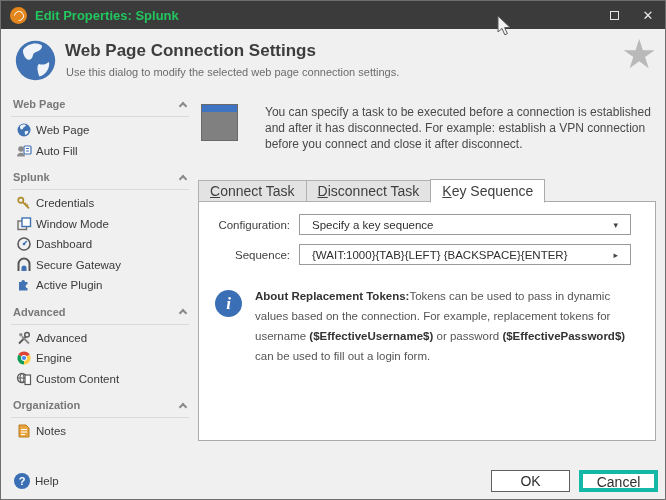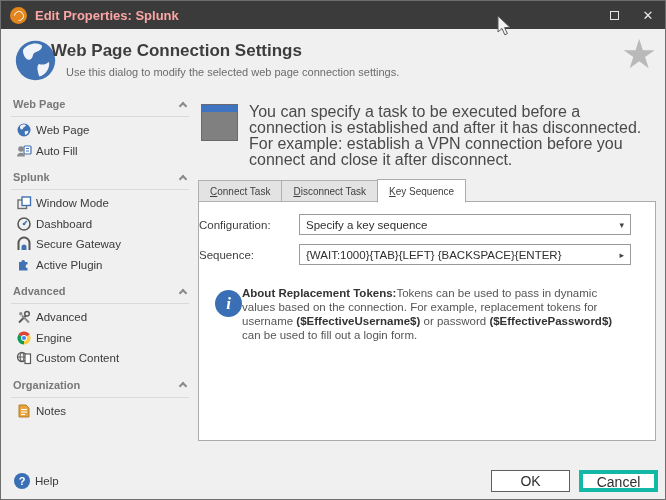--- a/index.html
+++ b/index.html
@@ -4,30 +4,30 @@
 <style>
   * { margin:0; padding:0; box-sizing:border-box; }
   html,body { width:666px; height:500px; overflow:hidden; }
   body { font-family:"Liberation Sans","DejaVu Sans",sans-serif; background:#f0f0f0; position:relative; }
   .window { position:absolute; inset:0; background:#f0f0f0; border:1px solid #6e6e6e; }
 
   
   .titlebar { position:absolute; top:0; left:0; right:0; height:28px; background:#3b3b3b; display:flex; align-items:center; }
   .app-icon { width:17px; height:17px; border-radius:50%; background:#e2861d; margin:0 8px 0 9px; position:relative; flex:0 0 auto; }
   .app-icon::after { content:""; position:absolute; left:4px; top:4px; width:8px; height:8px; border:1.5px solid #fff; border-radius:50%; border-left-color:transparent; transform:rotate(-40deg); }
-  .titlebar .wtitle { color:#fca5a5; font-size:13px; font-weight:bold; }
+  .titlebar .wtitle { color:#22c55e; font-size:13px; font-weight:bold; }
   .win-btns { margin-left:auto; display:flex; align-items:center; height:100%; }
   .wbtn { width:34px; height:28px; display:flex; align-items:center; justify-content:center; color:#e6e6e6; cursor:default; }
   .max-glyph { width:9px; height:9px; border:1px solid #e6e6e6; display:inline-block; }
   .close-glyph { font-size:13px; line-height:1; }
 
   
   .header { position:absolute; top:28px; left:0; right:0; height:66px; }
   .hdr-globe { position:absolute; left:12px; top:9px; }
-  .hdr-title { position:absolute; left:50px; top:12px; font-size:17px; font-weight:bold; color:#3d3d3d; }
+  .hdr-title { position:absolute; left:64px; top:12px; font-size:17px; font-weight:bold; color:#3d3d3d; }
   .hdr-sub { position:absolute; left:65px; top:37px; font-size:11px; color:#6b6b6b; }
   .star { position:absolute; right:8px; top:5px; font-size:40px; color:#b9b9b9; line-height:1; }
 
   
   .sidebar { position:absolute; left:10px; top:96px; width:178px; height:361px; overflow:hidden; }
   .sec-hdr { display:flex; align-items:center; justify-content:space-between; height:14px; margin-top:9px; padding:0 3px 0 2px; }
   .sec-hdr:first-child { margin-top:0; }
   .sec-hdr .sec-label { font-size:11px; font-weight:bold; color:#787878; }
   .chev { width:6px; height:6px; border-left:2px solid #8a8a8a; border-top:2px solid #8a8a8a; transform:rotate(45deg); margin-top:3px; }
   .sec-sep { border-top:1px solid #dadada; margin:5px 0 3px 0; }
@@ -35,41 +35,41 @@
   .side-item .icon16 { width:16px; height:16px; margin-right:4px; flex:0 0 auto; }
   .side-item.sel { font-weight:bold; }
 
   .help-row { position:absolute; left:13px; top:472px; display:flex; align-items:center; font-size:11.5px; color:#3a3a3a; }
   .help-ico { width:16px; height:16px; border-radius:50%; background:#3a6fb5; color:#fff; font-size:11px; font-weight:bold; display:flex; align-items:center; justify-content:center; margin-right:5px; }
 
   
   .content { position:absolute; left:197px; top:96px; width:458px; }
   .intro { display:flex; margin-top:7px; }
   .task-big-icon { width:37px; height:37px; flex:0 0 auto; margin-left:3px; background:linear-gradient(#3f74c2 0 7px, #808080 7px); border:1px solid #6a6a6a; }
-  .intro-text { margin-left:11px; width:408px; font-size:16px; line-height:16px; color:#4a4a4a; }
+  .intro-text { margin-left:27px; width:408px; font-size:12px; line-height:16px; color:#4a4a4a; }
 
   .tabs { position:absolute; top:82px; left:0; display:flex; z-index:2; }
-  .tab { height:22px; margin-top:1px; padding:0 11px; display:flex; align-items:center; font-size:10px; color:#3f3f3f; background:#e3e3e3; border:1px solid #b0b0b0; border-right:none; cursor:default; }
+  .tab { height:22px; margin-top:1px; padding:0 11px; display:flex; align-items:center; font-size:14px; color:#3f3f3f; background:#e3e3e3; border:1px solid #b0b0b0; border-right:none; cursor:default; }
   .tab:last-of-type { border-right:1px solid #b0b0b0; }
   .tab.active { background:#ffffff; border:1px solid #ababab; border-bottom:1px solid #ffffff; height:24px; margin-top:0; }
   .u { text-decoration:underline; }
 
   .panel { position:absolute; top:104px; left:0; width:458px; height:240px; background:#ffffff; border:1px solid #ababab; }
   .form-row { display:flex; align-items:center; margin:12px 24px 0 0; }
-  .form-row .flabel { width:100px; text-align:left; font-size:11.5px; color:#3f3f3f; padding-right:9px; flex:0 0 auto; }
-  .combo, .seqfield { flex:1; height:21px; border:1px solid #9a9a9a; background:#fff; display:flex; align-items:center; font-size:11.5px; color:#2f2f2f; padding:0 6px; position:relative; }
+  .form-row .flabel { width:100px; text-align:right; font-size:11.5px; color:#3f3f3f; padding-right:9px; flex:0 0 auto; }
+  .combo, .seqfield { flex:1; height:21px; border:1px solid #9a9a9a; background:#fff; display:flex; align-items:center; font-size:11.5px; color:#2f2f2f; padding:0 12px; position:relative; }
   .combo span.val { flex:1; }
   .dd-arrow, .seq-arrow { color:#444; font-size:9px; margin-left:4px; }
   .seqfield { margin-top:0; }
   .seqfield input { flex:1; border:none; outline:none; font-family:inherit; font-size:11.5px; color:#2f2f2f; background:transparent; padding:0; }
   .form-row + .form-row { margin-top:9px; }
 
   .info-row { display:flex; margin:21px 24px 0 16px; }
   .info-ico { width:27px; height:27px; flex:0 0 auto; border-radius:50%; background:#3a6fb5; color:#fff; display:flex; align-items:center; justify-content:center; font-family:"Liberation Serif",serif; font-style:italic; font-weight:bold; font-size:17px; margin-top:4px; }
-  .info-text { width:390px; font-size:11.5px; line-height:14px; color:#555; }
+  .info-text { margin-left:13px; width:390px; font-size:11.5px; line-height:20px; color:#555; }
   .info-text b { color:#333; }
 
   
   .btn { position:absolute; top:469px; width:79px; height:22px; background:#ffffff; font-family:inherit; font-size:14px; color:#2f2f2f; cursor:default; }
   .btn-ok { left:490px; border:1px solid #5f5f5f; }
   .btn-cancel { left:578px; border:4px solid #14b8a6; }
 
   .cursor { position:absolute; left:496px; top:14px; z-index:9; }
 </style>
 </head>
@@ -127,20 +127,27 @@
     </div>
 
     <div class="sec-hdr">
       <span class="sec-label">Splunk</span>
       <span class="chev"></span>
     </div>
     <div class="sec-sep"></div>
 
     <div class="side-item">
       <svg class="icon16" viewBox="0 0 16 16">
+        <circle cx="4.8" cy="5.2" r="2.6" fill="none" stroke="#b08d2f" stroke-width="1.7"></circle>
+        <path d="M7 7.4 L13 13.4 M10.6 11 12 9.6 M9 9.4 10.2 8.2" stroke="#b08d2f" stroke-width="1.7" fill="none"></path>
+      </svg>
+      <span>Credentials</span>
+    </div>
+    <div class="side-item">
+      <svg class="icon16" viewBox="0 0 16 16">
         <rect x="2" y="5" width="8.5" height="8.5" fill="#f0f0f0" stroke="#6e6e6e" stroke-width="1.4"></rect>
         <rect x="6" y="2" width="8.5" height="8.5" fill="#fff" stroke="#4173b4" stroke-width="1.4"></rect>
       </svg>
       <span>Window Mode</span>
     </div>
     <div class="side-item">
       <svg class="icon16" viewBox="0 0 16 16">
         <circle cx="8" cy="8" r="6" fill="none" stroke="#5a5a5a" stroke-width="1.6"></circle>
         <circle cx="8" cy="8" r="1.3" fill="#4173b4"></circle>
         <line x1="8" y1="8" x2="10.8" y2="5" stroke="#4173b4" stroke-width="1.4"></line>

